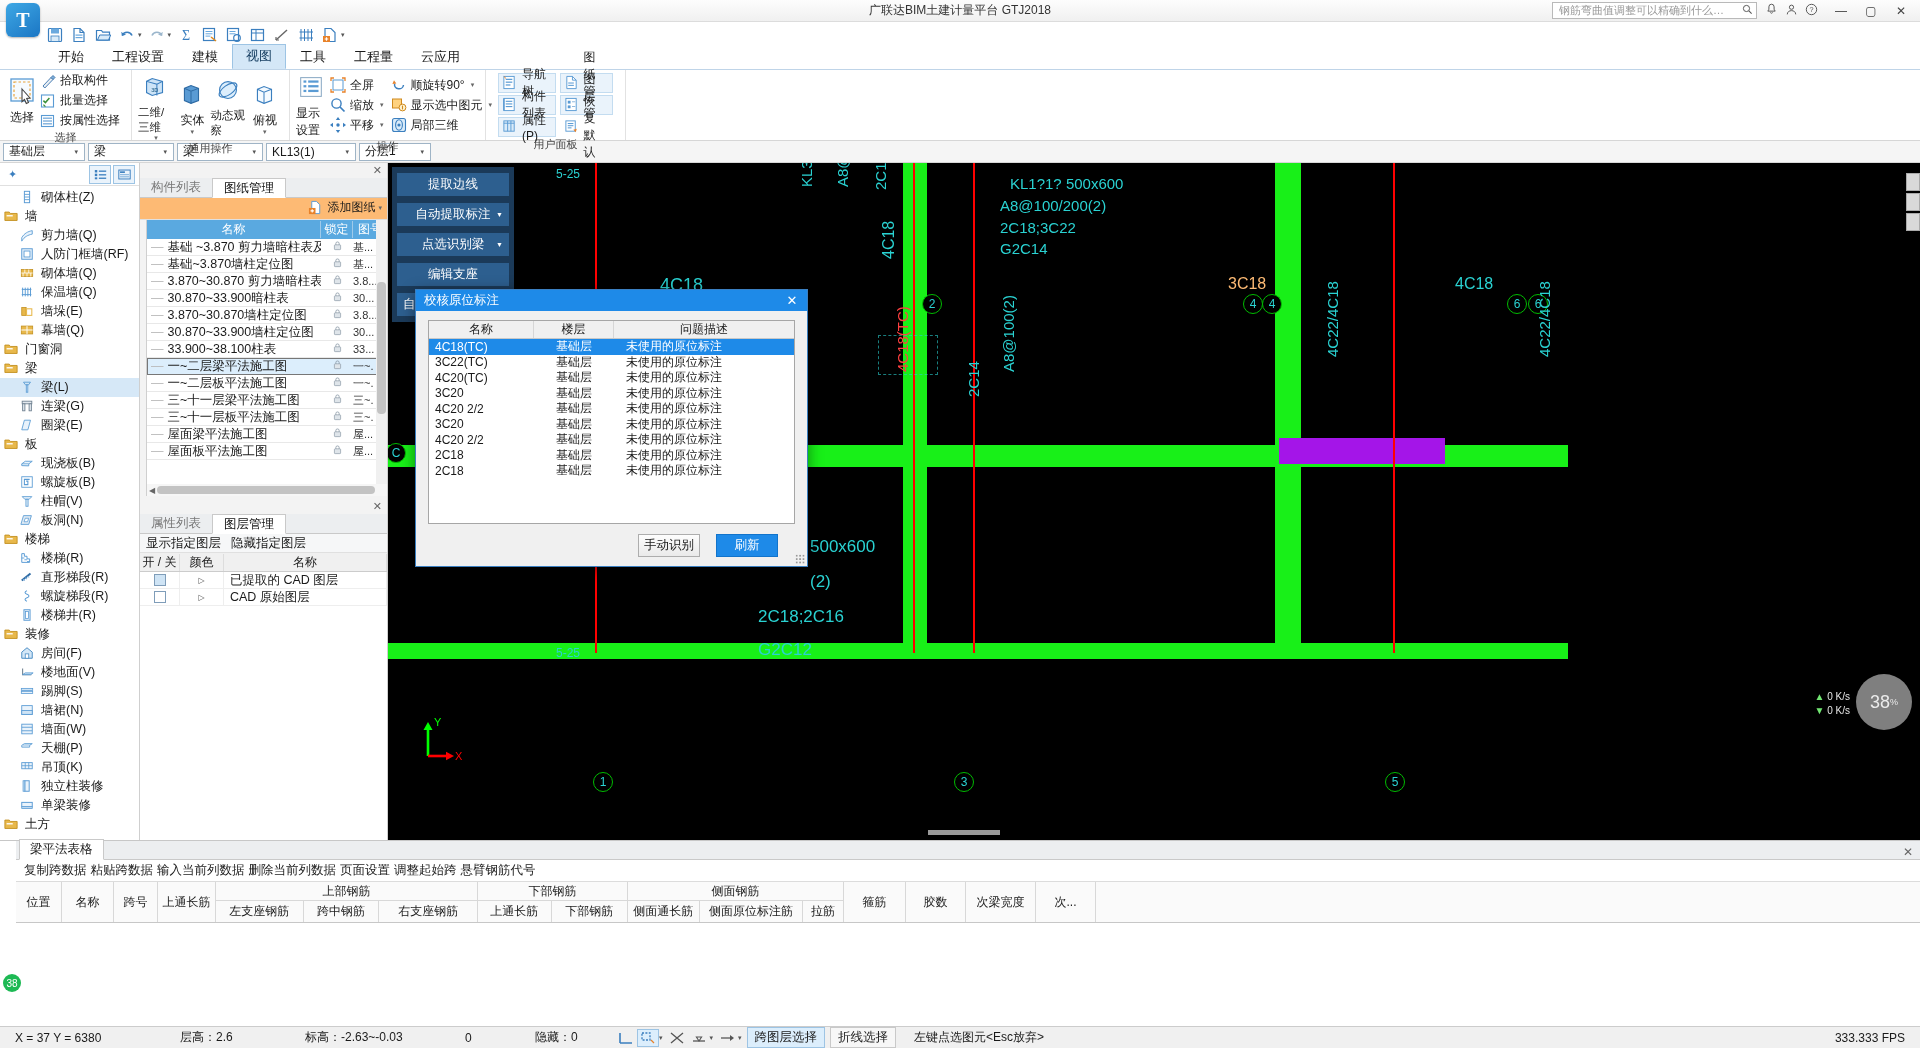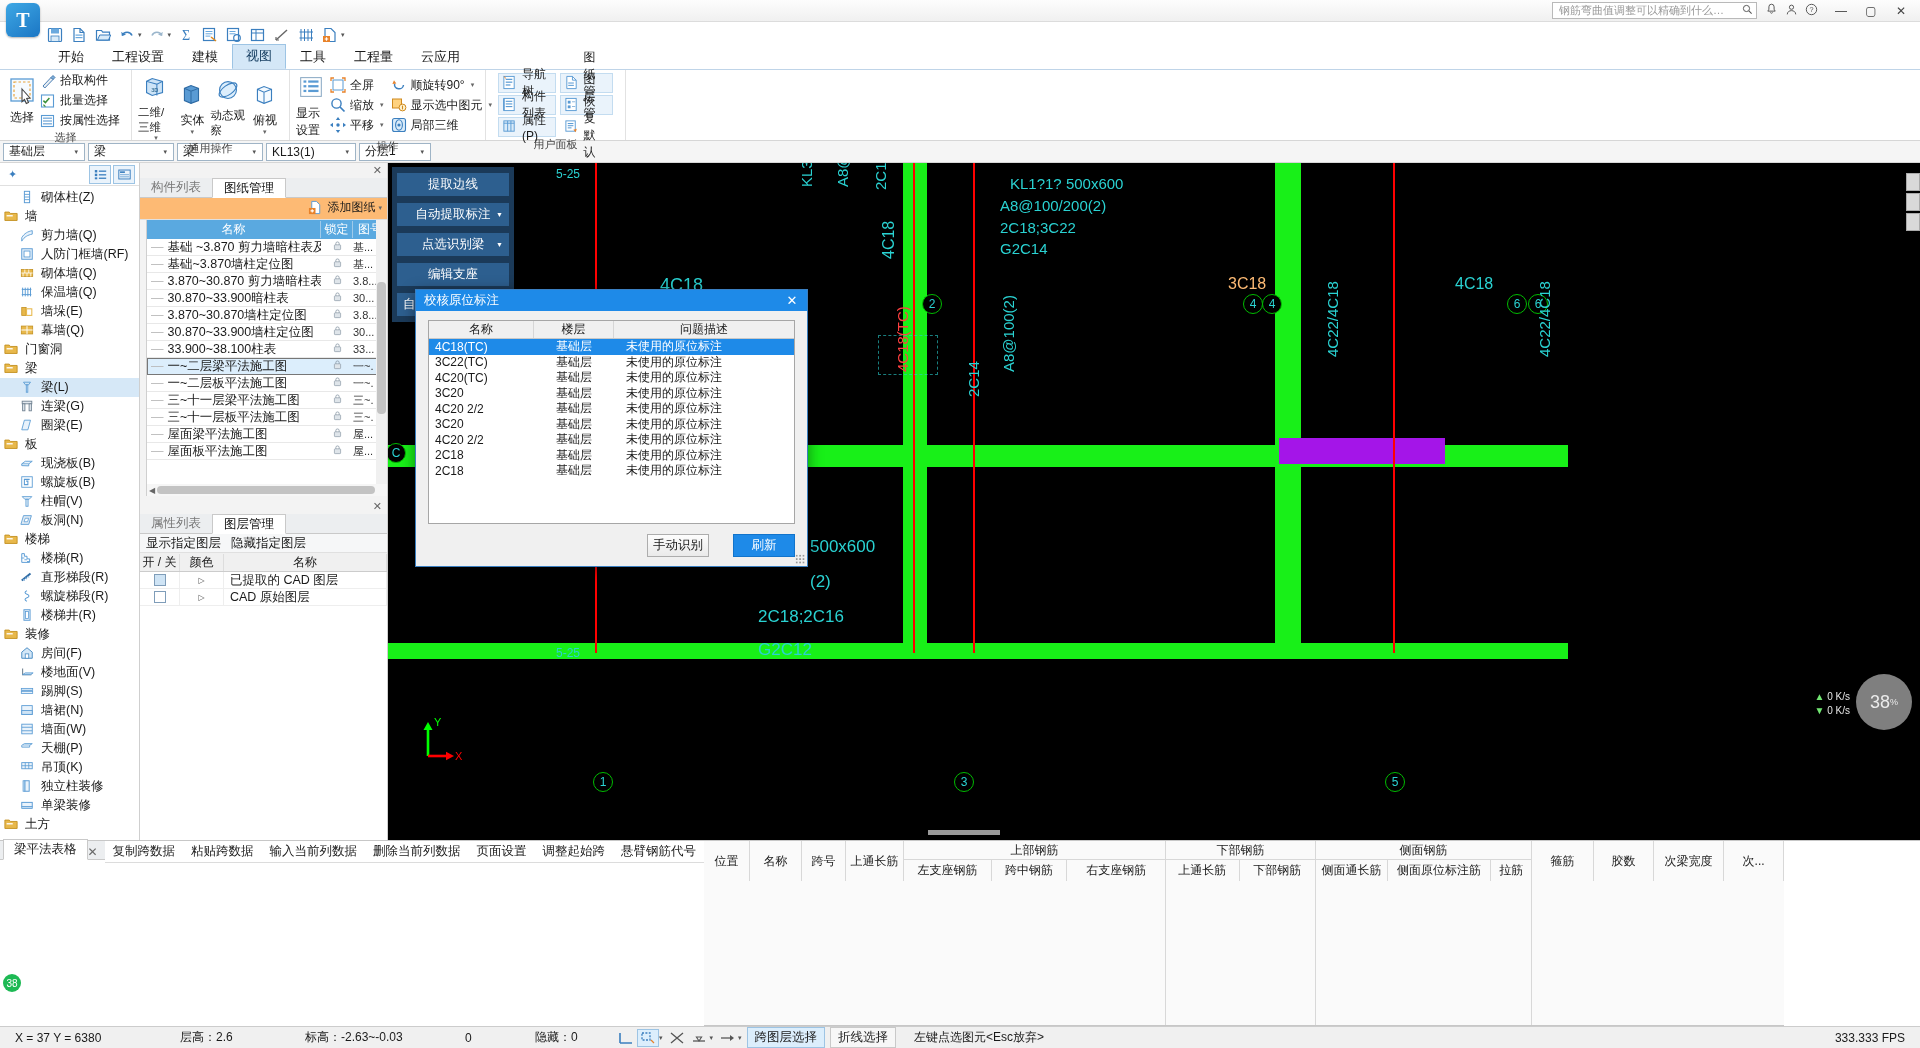--- a/index.html
+++ b/index.html
@@ -193,39 +193,39 @@
   .dgh { display:flex; height:18px; background:#f0f0f0; border-bottom:1px solid #c8c8c8;
     font-size:12px; align-items:center; }
   .dgh div { text-align:center; border-right:1px solid #d6d6d6; height:100%;
     display:flex; align-items:center; justify-content:center; }
   .dgr { display:flex; height:15.5px; font-size:12px; align-items:center; cursor:default;}
   .dgr.sel { background:#1e8ae8; color:#fff; }
   .dgr .cName { width:105px; padding-left:6px; }
   .dgr .cFloor { width:80px; text-align:center; }
   .dgr .cDesc { flex:1; padding-left:12px; }
   .dlgfoot { height:42px; display:flex; align-items:center; justify-content:flex-end;
-    gap:24px; padding:0 12px; }
+    gap:16px; padding:0 29px; }
   .btn { min-width:62px; height:23px; font-size:12.5px; border:1px solid #adadad;
     background:linear-gradient(#fdfdfd,#eaeaea); display:flex; align-items:center;
     justify-content:center; cursor:default; }
   .btn.primary { background:#1e8ae8; border-color:#1274cb; color:#fff; }
   .grip { position:absolute; right:2px; bottom:2px; width:10px; height:10px;
     background-image:radial-gradient(#999 1px, transparent 1px);
     background-size:3.4px 3.4px; }
 
   
   .bottom { flex:0 0 186px; background:#fff; border-top:1px solid #c7c7c7;
-    display:flex; flex-direction:row; }
+    display:flex; flex-direction:column;padding-left:16px; }
   .btabs { height:19px; display:flex; align-items:flex-end; background:#eceef0;
     border-bottom:1px solid #c9c9c9; padding-left:3px; }
   .btab { font-size:12.5px; padding:1px 10px; background:#fff;
     border:1px solid #c9c9c9; border-bottom:1px solid #fff; margin-bottom:-1px; }
   .bclose { margin-left:auto; padding-right:7px; font-size:12px; color:#666; }
-  .btoolbar { height:22px; display:flex; align-items:center; gap:16px;
-    padding:0 8px; font-size:12.5px; border-bottom:1px solid #dcdcdc;justify-content:flex-end; }
+  .btoolbar { height:22px; display:flex; align-items:center; gap:4px;
+    padding:0 8px; font-size:12.5px; border-bottom:1px solid #dcdcdc; }
   .tblhdr { display:flex; font-size:12px; border-bottom:1px solid #c7c7c7;
     background:#fafafa; }
   .tcol { border-right:1px solid #d8d8d8; display:flex; flex-direction:column;
     align-items:center; justify-content:center; height:40px; text-align:center; }
   .tgrp { border-right:1px solid #d8d8d8; }
   .tgrp .gt { height:19px; display:flex; align-items:center; justify-content:center;
     border-bottom:1px solid #d8d8d8; }
   .tgrp .subs { display:flex; height:21px; }
   .tgrp .subs div { display:flex; align-items:center; justify-content:center;
     border-right:1px solid #d8d8d8; }
@@ -252,20 +252,21 @@
   .badge { position:absolute; left:3px; bottom:56px; width:18px;height:18px;
     border-radius:50%; background:#1db954; color:#fff; font-size:10px;
     display:flex; align-items:center; justify-content:center; }
 </style>
 </head>
 <body>
 
 <div class="app">
 
   <div class="titlebar">
+    <div class="apptitle">广联达BIM土建计量平台 GTJ2018</div>
     <div style="flex:1"></div>
     <div class="searchbox">
       <span style="overflow:hidden;white-space:nowrap;text-overflow:ellipsis;width:170px;">钢筋弯曲值调整可以精确到什么程度</span>
       <span class="si">
         <svg width="11" height="11" viewBox="0 0 16 16">
             <circle cx="6.5" cy="6.5" r="4.5" fill="none" stroke="#555" stroke-width="1.4"></circle>
             <line x1="10" y1="10" x2="14" y2="14" stroke="#555" stroke-width="1.6"></line>
           </svg>
       </span>
     </div>

